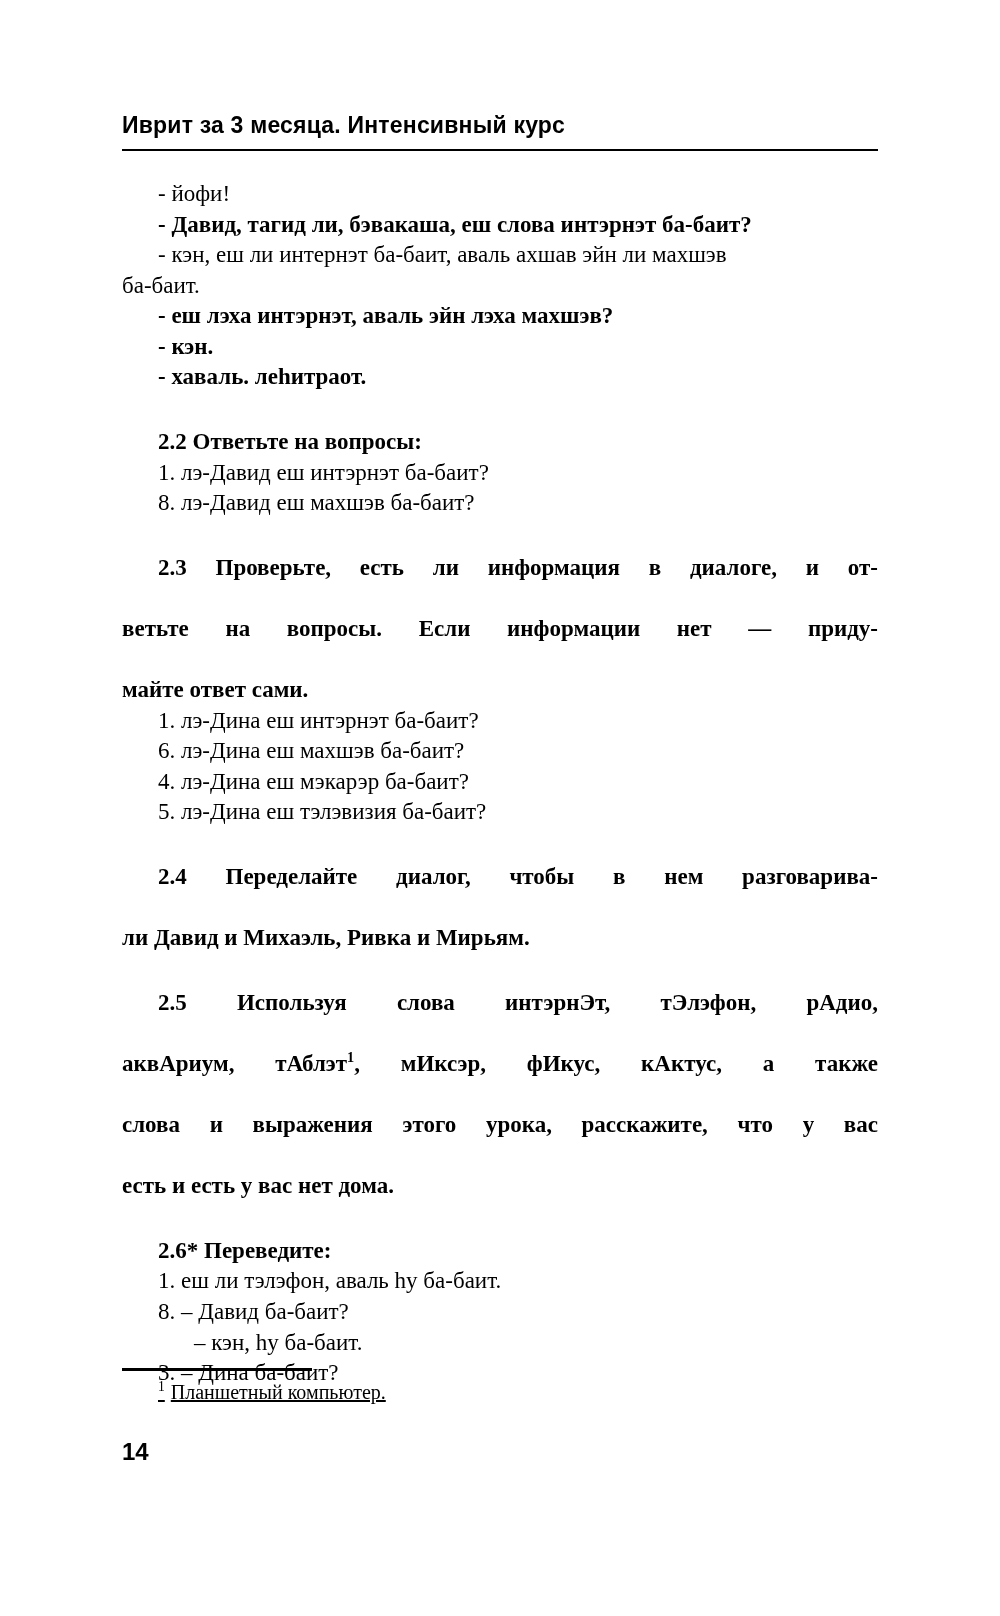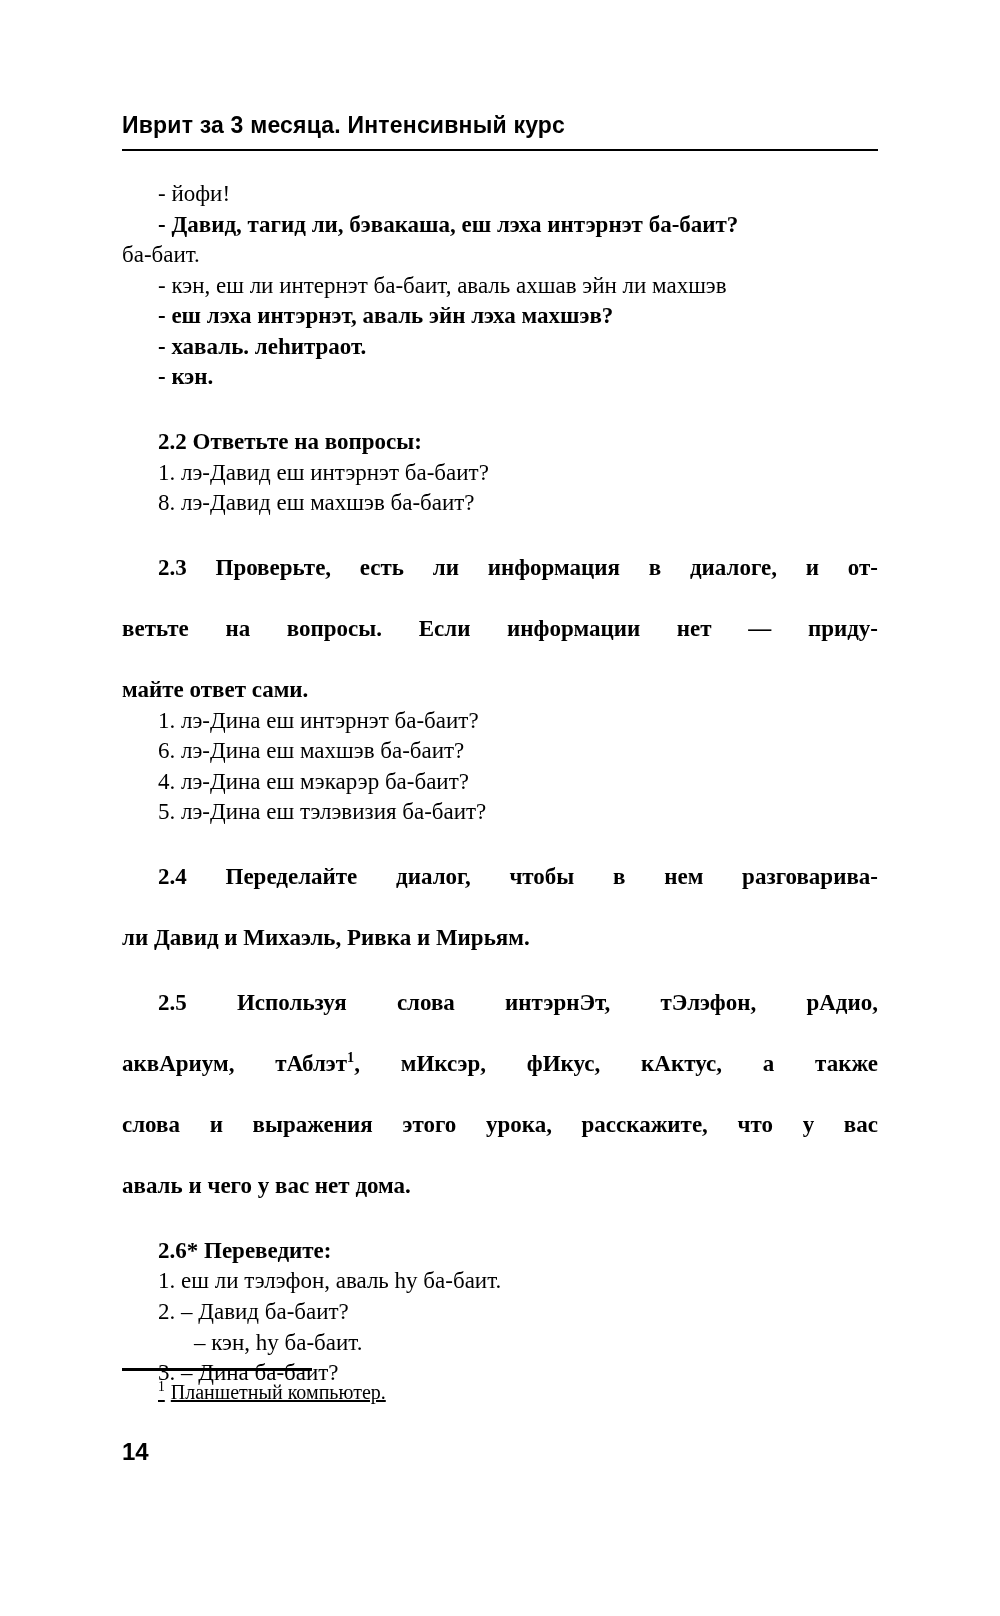--- a/index.html
+++ b/index.html
@@ -119,26 +119,26 @@
 
   <div class="content">
 
     <div class="running-head">Иврит за 3 месяца. Интенсивный курс</div>
     <hr class="rule">
 
     <div class="body-text">
 
       <div>
         <p class="ln hang">- йофи!</p>
-        <p class="ln hang bold">- Давид, тагид ли, бэвакаша, еш лэха интэрнэт ба-баит?</p>
+        <p class="ln hang bold">- Давид, тагид ли, бэвакаша, еш слова интэрнэт ба-баит?</p>
+        <p class="ln hang">- кэн, еш ли интернэт ба-баит, аваль ахшав эйн ли махшэв</p>
         <p class="ln">ба-баит.</p>
-        <p class="ln hang">- кэн, еш ли интернэт ба-баит, аваль ахшав эйн ли махшэв</p>
         <p class="ln hang bold">- еш лэха интэрнэт, аваль эйн лэха махшэв?</p>
+        <p class="ln hang bold">- кэн.</p>
         <p class="ln hang bold">- хаваль. леhитраот.</p>
-        <p class="ln hang bold">- кэн.</p>
       </div>
 
       <div class="gap-l"></div>
 
       <div>
         <p class="ln hang bold">2.2 Ответьте на вопросы:</p>
         <p class="ln hang">1. лэ-Давид еш интэрнэт ба-баит?</p>
         <p class="ln hang">8. лэ-Давид еш махшэв ба-баит?</p>
       </div>
 
@@ -160,29 +160,29 @@
         <p class="ln bold indent just-stretch">2.4 Переделайте диалог, чтобы в нем разговарива-</p>
         <p class="ln bold">ли Давид и Михаэль, Ривка и Мирьям.</p>
       </div>
 
       <div class="gap-l"></div>
 
       <div>
         <p class="ln bold indent just-stretch">2.5 Используя слова интэрнЭт, тЭлэфон, рАдио,</p>
         <p class="ln bold just-stretch"><span>аквАриум, тАблэт<span class="sup">1</span>, мИксэр, фИкус, кАктус, а также</span></p>
         <p class="ln bold just-stretch">слова и выражения этого урока, расскажите, что у вас</p>
-        <p class="ln bold">аваль и чего у вас нет дома.</p>
+        <p class="ln bold">есть и есть у вас нет дома.</p>
       </div>
 
       <div class="gap-l"></div>
 
       <div>
         <p class="ln hang bold">2.6* Переведите:</p>
         <p class="ln hang">1. еш ли тэлэфон, аваль hу ба-баит.</p>
-        <p class="ln hang">2. – Давид ба-баит?</p>
+        <p class="ln hang">8. – Давид ба-баит?</p>
         <p class="ln" style="padding-left:72px">– кэн, hу ба-баит.</p>
         <p class="ln hang">3. – Дина ба-баит?</p>
       </div>
 
     </div>
   </div>
 
   <div class="footnote-wrap">
     <hr class="footnote-rule">
     <p class="footnote"><span class="fn-num">1</span><span>Планшетный компьютер.</span></p>

